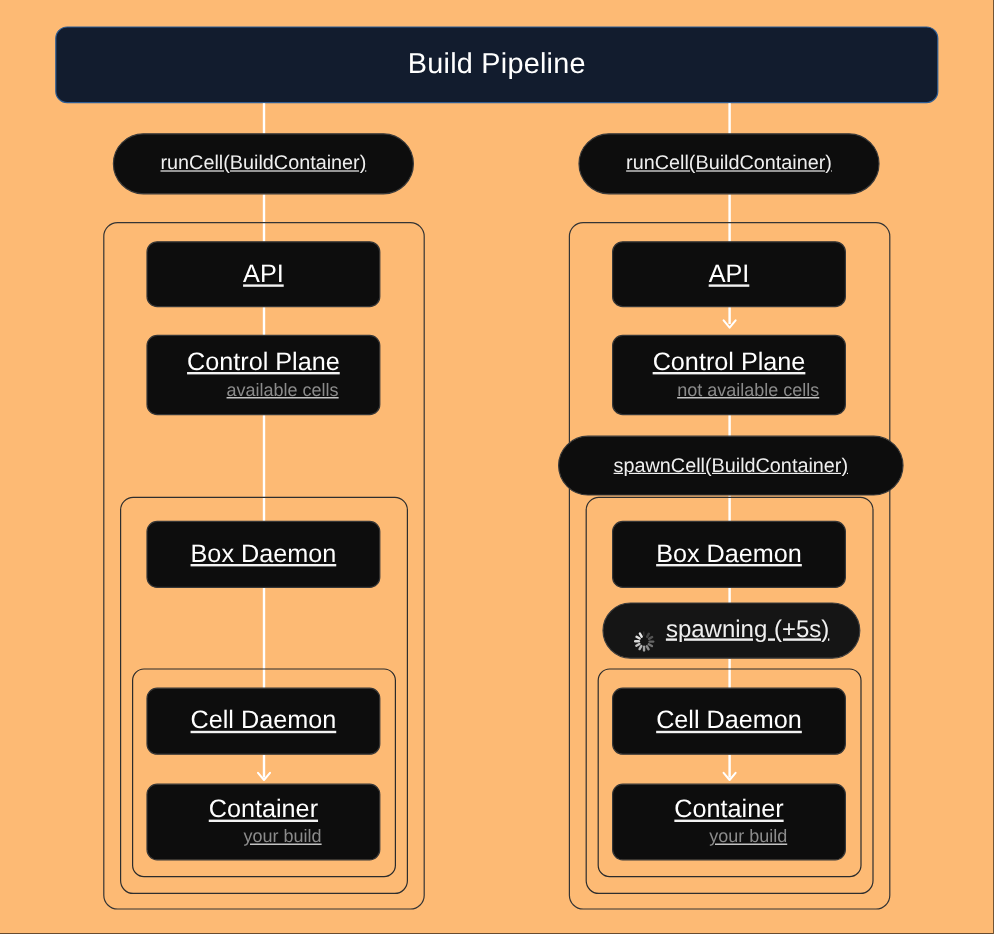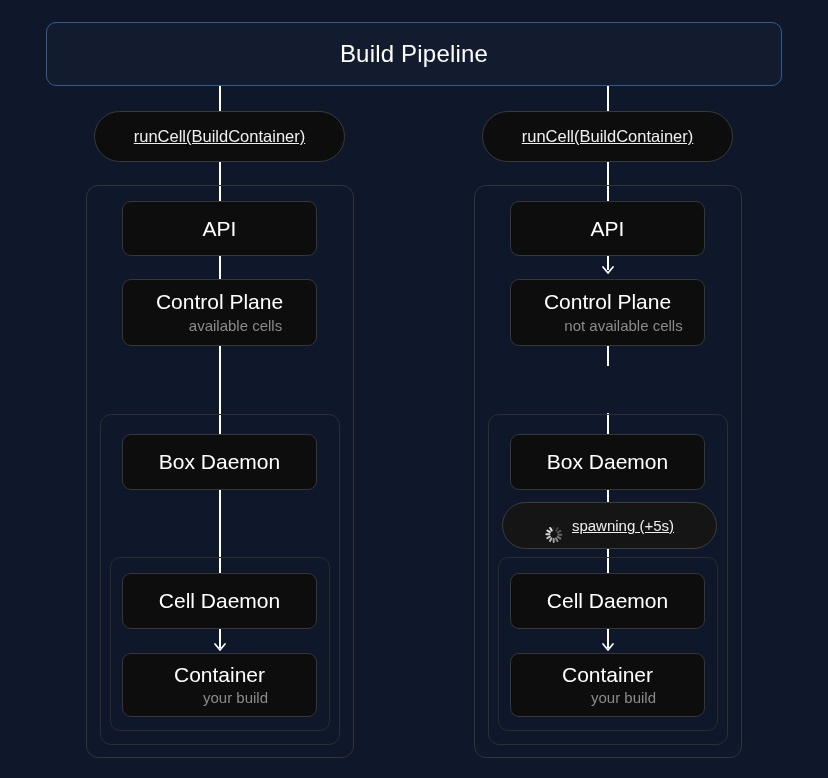--- a/index.html
+++ b/index.html
@@ -13,21 +13,21 @@
     overflow: hidden;
     font-family: "Liberation Sans", sans-serif;
     color: #f2f2f2;
     position: relative;
   }
 
   #canvas {
     position: relative;
     width: 828px;
     height: 778px;
-    background: #0f172a;
+    background: #fdba74;
   }
 
   
   .header-bar {
     position: absolute;
     left: 46px;
     top: 22px;
     width: 736px;
     height: 64px;
     box-sizing: border-box;
@@ -74,21 +74,21 @@
     color: #efefef;
     text-decoration: underline;
   }
   .pill-label { font-size: 16.5px; font-weight: 400; }
 
   .pill.spawning {
     background: #151515;
     border-color: #3d3d3d;
     gap: 10px;
   }
-  .pill.spawning .pill-label { font-size: 15px; text-align: center; }
+  .pill.spawning .pill-label { font-size: 20px; text-align: center; }
 
   
   .spinner {
     width: 17px;
     height: 17px;
     position: relative;
     flex: 0 0 auto;
   }
   .spinner i {
     position: absolute;
@@ -120,20 +120,21 @@
     box-sizing: border-box;
     background: #0d0d0d;
     border: 1px solid #363636;
     border-radius: 9px;
     display: flex;
     flex-direction: column;
     align-items: center;
     justify-content: center;
     z-index: 5;
     padding: 0 10px;
+    text-decoration: underline;
   }
   .node-title {
     font-size: 21px;
     color: #ffffff;
     line-height: 1.12;
     font-weight: 400;
     white-space: nowrap;
   }
   .node-sub {
     font-size: 15px;
@@ -223,20 +224,23 @@
     </svg>
   </div>
 
   <div class="node" style="left:510px; top:279px; width:195px; height:67px;">
     <span class="node-title">Control Plane</span>
     <span class="node-sub">not available cells</span>
   </div>
 
   <div class="conn" style="left:606.5px; top:346px; height:20px;"></div>
 
+  <div class="pill" style="left:465px; top:363px; width:288px; height:50px;">
+    <span class="pill-label">spawnCell(BuildContainer)</span>
+  </div>
 
   <div class="conn" style="left:606.5px; top:413px; height:23px;"></div>
 
   <div class="group lvl2" style="left:488px; top:414px; width:240px; height:331px;"></div>
 
   <div class="node" style="left:510px; top:434px; width:195px; height:56px;">
     <span class="node-title">Box Daemon</span>
   </div>
 
   <div class="conn" style="left:606.5px; top:490px; height:15px;"></div>

